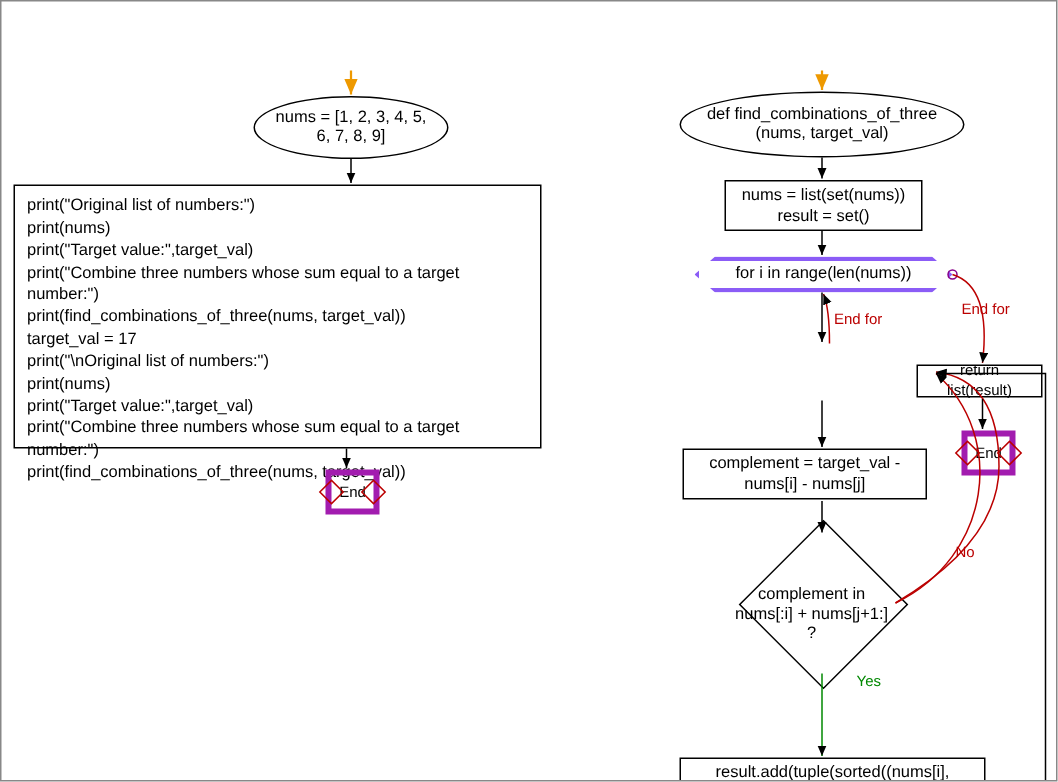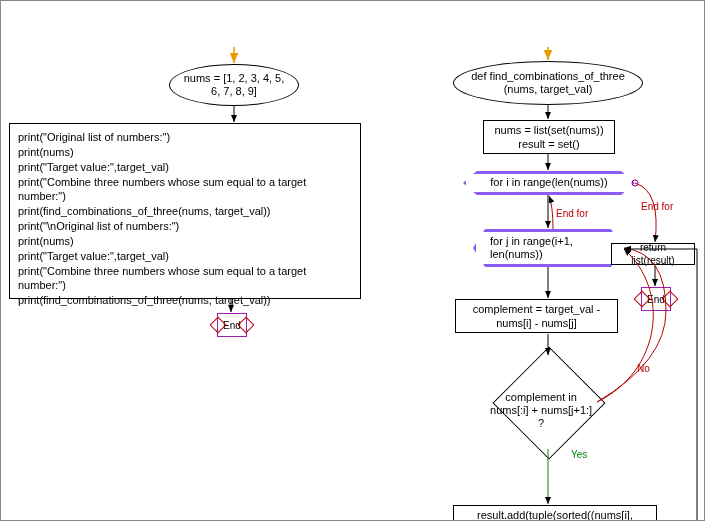--- a/index.html
+++ b/index.html
@@ -64,21 +64,21 @@
   .large-rect {
     border: 1px solid #000;
     padding: 6px 8px;
     text-align: left;
     line-height: 1.35;
     background:#fff;
   }
   .end-sym {
     position:absolute;
     width:28px;height:22px;
-    border:1px solid #a21caf;
+    border:4px solid #a21caf;
     transform: skewX(-0.001deg);
     display:flex;align-items:center;justify-content:center;
     font-size:10px;
   }
   .end-sym::before,.end-sym::after{
     content:"";position:absolute;border:1px solid #b00;
     width:10px;height:10px;transform:rotate(45deg);
   }
   .end-sym::before{left:-6px;}
   .end-sym::after{right:-6px;}
@@ -97,20 +97,21 @@
   <div class="node ellipse" style="left:168px;top:23px;width:130px;height:42px;">
     <span>nums = [1, 2, 3, 4, 5, 6, 7, 8, 9]</span>
   </div>
 
   <div class="node large-rect" style="left:8px;top:82px;width:352px;height:176px;position:absolute;">
     <div>print("Original list of numbers:")</div>
     <div>print(nums)</div>
     <div>print("Target value:",target_val)</div>
     <div>print("Combine three numbers whose sum equal to a target number:")</div>
     <div>print(find_combinations_of_three(nums, target_val))</div>
+    <div>target_val = 17</div>
     <div>print("\nOriginal list of numbers:")</div>
     <div>print(nums)</div>
     <div>print("Target value:",target_val)</div>
     <div>print("Combine three numbers whose sum equal to a target number:")</div>
     <div>print(find_combinations_of_three(nums, target_val))</div>
   </div>
 
   <div class="end-sym" style="left:216px;top:272px;">
     <span>End</span>
   </div>
@@ -121,23 +122,20 @@
 
   <div class="node rect" style="left:482px;top:79px;width:132px;height:34px;white-space:pre-line;">
     <span style="white-space: pre-line;">nums = list(set(nums))
 result = set()</span>
   </div>
 
   <div class="hex-border" style="left:462px;top:130px;width:172px;height:24px;">
     <span>for i in range(len(nums))</span>
   </div>
 
-  <div class="hex-border" style="left:472px;top:188px;width:150px;height:38px;white-space:pre-line;">
-    <span>for j in range(i+1, len(nums))</span>
-  </div>
 
   <div class="node rect" style="left:454px;top:258px;width:163px;height:34px;">
     <span>complement = target_val - nums[i] - nums[j]</span>
   </div>
 
   <div class="diamond" style="left:508px;top:322px;width:78px;height:78px;">
     <div class="diamond-lbl" style="left:-16px;top:30px;">complement in nums[:i] + nums[j+1:] ?</div>
   </div>
 
   <div class="node rect" style="left:452px;top:464px;width:204px;height:34px;">

